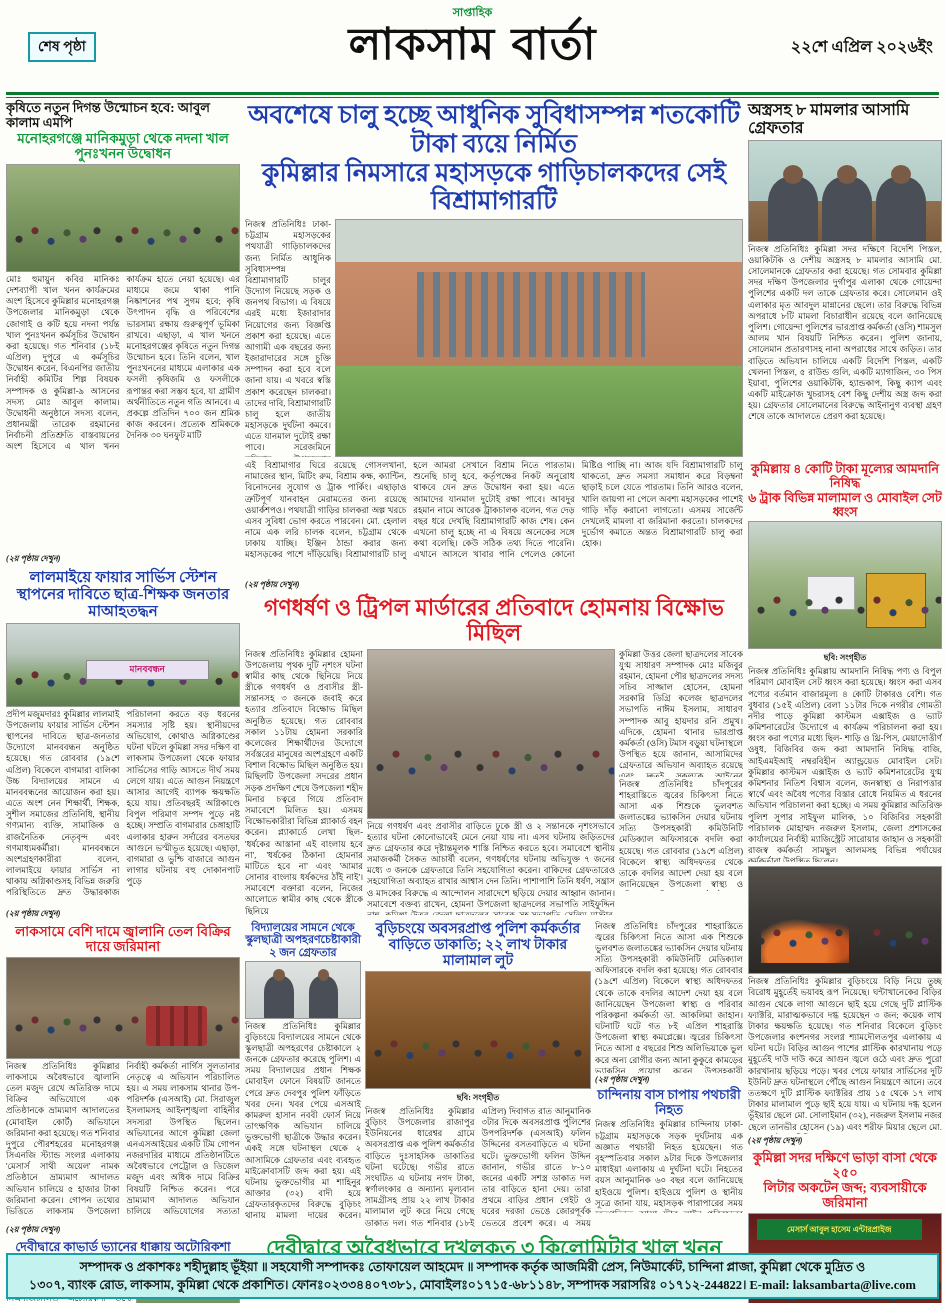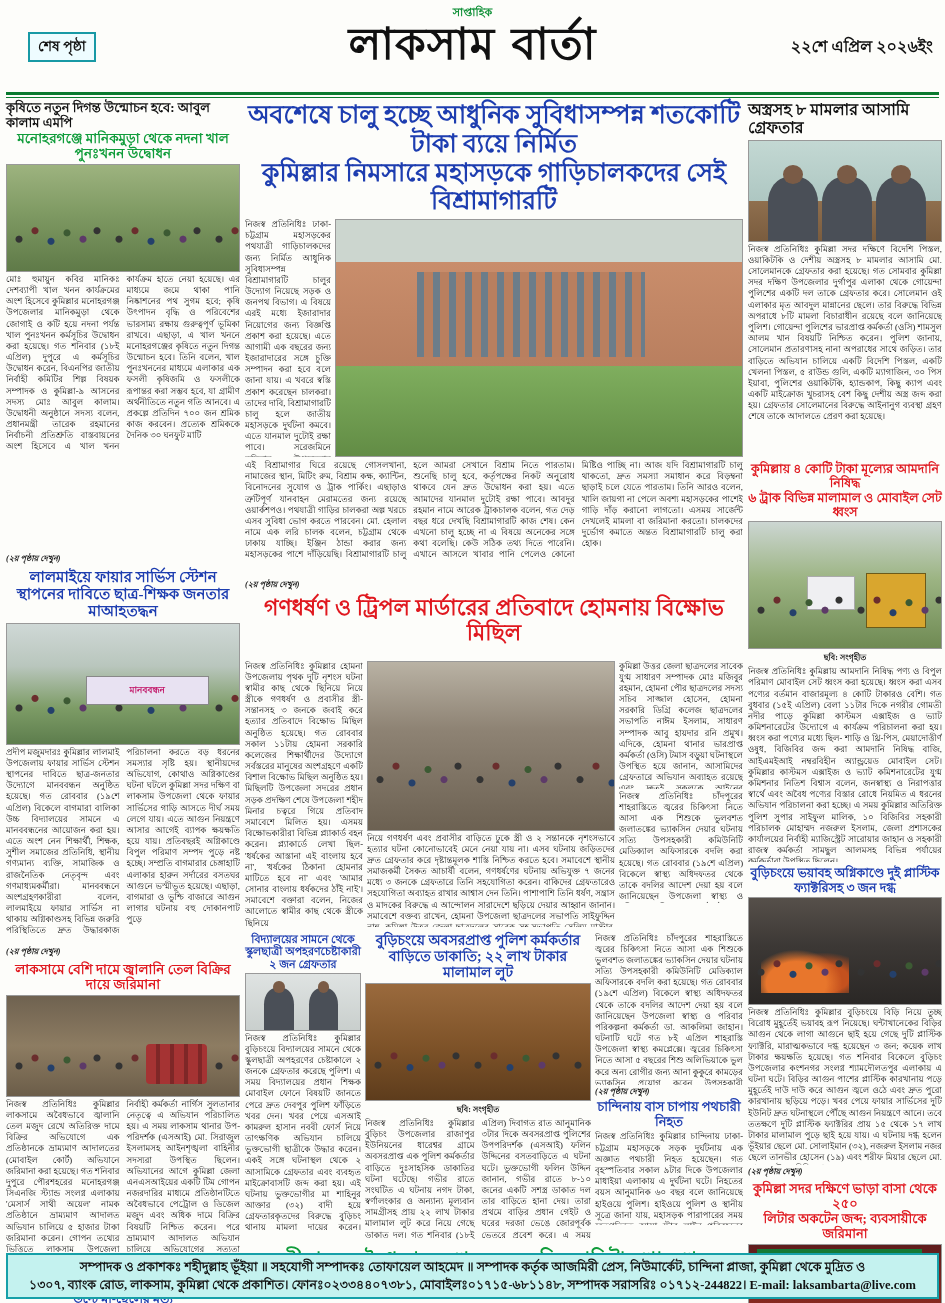--- a/index.html
+++ b/index.html
@@ -98,21 +98,21 @@
         <div class="h-green" style="font-size:13.5px">মনোহরগঞ্জে মানিকমুড়া থেকে নদনা খাল পুনঃখনন উদ্বোধন</div>
         <div class="photo ph-canal" style="height:108px;margin:2px 0">
             <div class="dots"></div>
           </div>
         <div class="body cols2" style="height:278px;overflow:hidden">মোঃ হুমায়ুন কবির মানিকঃ দেশব্যাপী খাল খনন কার্যক্রমের অংশ হিসেবে কুমিল্লার মনোহরগঞ্জ উপজেলার মানিকমুড়া থেকে জোগাই ও কটি হয়ে নদনা পর্যন্ত খাল পুনঃখনন কর্মসূচির উদ্বোধন করা হয়েছে। গত শনিবার (১৮ই এপ্রিল) দুপুরে এ কর্মসূচির উদ্বোধন করেন, বিএনপির জাতীয় নির্বাহী কমিটির শিল্প বিষয়ক সম্পাদক ও কুমিল্লা-৯ আসনের সদস্য মোঃ আবুল কালাম। উদ্বোধনী অনুষ্ঠানে সদস্য বলেন, প্রধানমন্ত্রী তারেক রহমানের নির্বাচনী প্রতিশ্রুতি বাস্তবায়নের অংশ হিসেবে এ খাল খনন কার্যক্রম হাতে নেয়া হয়েছে। এর মাধ্যমে জমে থাকা পানি নিষ্কাশনের পথ সুগম হবে; কৃষি উৎপাদন বৃদ্ধি ও পরিবেশের ভারসাম্য রক্ষায় গুরুত্বপূর্ণ ভূমিকা রাখবে। এছাড়া, এ খাল খননে মনোহরগঞ্জের কৃষিতে নতুন দিগন্ত উন্মোচন হবে। তিনি বলেন, খাল পুনঃখননের মাধ্যমে এলাকার এক ফসলী কৃষিজমি ও ফসলীকে রূপান্তর করা সম্ভব হবে, যা গ্রামীণ অর্থনীতিতে নতুন গতি আনবে। এ প্রকল্পে প্রতিদিন ৭০০ জন শ্রমিক কাজ করবেন। প্রত্যেক শ্রমিককে দৈনিক ৩০ ঘনফুট মাটি</div>
         <div class="cont">(২য় পৃষ্ঠায় দেখুন)</div>
       </div>
 
       <div class="art">
         <div class="h-blue" style="font-size:15px">লালমাইয়ে ফায়ার সার্ভিস স্টেশন স্থাপনের দাবিতে ছাত্র-শিক্ষক জনতার মাআহতদ্ধন</div>
-        <div class="photo ph-chain" style="height:122px;margin:2px 0">
+        <div class="photo ph-chain" style="height:84px;margin:2px 0">
           <div class="dots"></div>
           <div class="banner">মানববন্ধন</div>
         </div>
         <div class="body cols2" style="height:198px;overflow:hidden">প্রদীপ মজুমদারঃ কুমিল্লার লালমাই উপজেলায় ফায়ার সার্ভিস স্টেশন স্থাপনের দাবিতে ছাত্র-জনতার উদ্যোগে মানববন্ধন অনুষ্ঠিত হয়েছে। গত রোববার (১৯শে এপ্রিল) বিকেলে বাগমারা বালিকা উচ্চ বিদ্যালয়ের সামনে এ মানববন্ধনের আয়োজন করা হয়। এতে অংশ নেন শিক্ষার্থী, শিক্ষক, সুশীল সমাজের প্রতিনিধি, স্থানীয় গণ্যমান্য ব্যক্তি, সামাজিক ও রাজনৈতিক নেতৃবৃন্দ এবং গণমাধ্যমকর্মীরা। মানববন্ধনে অংশগ্রহণকারীরা বলেন, লালমাইয়ে ফায়ার সার্ভিস না থাকায় অগ্নিকাণ্ডসহ বিভিন্ন জরুরি পরিস্থিতিতে দ্রুত উদ্ধারকাজ পরিচালনা করতে বড় ধরনের সমস্যার সৃষ্টি হয়। স্থানীয়দের অভিযোগ, কোথাও অগ্নিকাণ্ডের ঘটনা ঘটলে কুমিল্লা সদর দক্ষিণ বা লাকসাম উপজেলা থেকে ফায়ার সার্ভিসের গাড়ি আসতে দীর্ঘ সময় লেগে যায়। এতে আগুন নিয়ন্ত্রণে আসার আগেই ব্যাপক ক্ষয়ক্ষতি হয়ে যায়। প্রতিবছরই অগ্নিকাণ্ডে বিপুল পরিমাণ সম্পদ পুড়ে নষ্ট হচ্ছে। সম্প্রতি বাগমারার চেঙ্গাহাটি এলাকার হারুন সর্দারের বসতঘর আগুনে ভস্মীভূত হয়েছে। এছাড়া, বাগমারা ও ভুশ্চি বাজারে আগুন লাগার ঘটনায় বহু দোকানপাট পুড়ে</div>
         <div class="cont">(২য় পৃষ্ঠায় দেখুন)</div>
       </div>
 
       <div class="art">
         <div class="h-red" style="font-size:13.5px">লাকসামে বেশি দামে জ্বালানি তেল বিক্রির দায়ে জরিমানা</div>
         <div class="photo ph-fuel" style="height:102px;margin:2px 0">
@@ -146,21 +146,21 @@
           <div class="photo ph-build" style="flex:1;height:238px">
               <div class="build-win"></div>
             </div>
         </div>
         <div class="body cols3" style="height:118px;overflow:hidden;margin-top:3px">এই বিশ্রামাগার ঘিরে রয়েছে গোসলখানা, নামাজের স্থান, মিটিং রুম, বিশ্রাম কক্ষ, ক্যান্টিন, বিনোদনের সুযোগ ও ট্রাক পার্কিং। এছাড়াও ত্রুটিপূর্ণ যানবাহন মেরামতের জন্য রয়েছে ওয়ার্কশপও। পথযাত্রী গাড়ির চালকরা অল্প খরচে এসব সুবিধা ভোগ করতে পারবেন। মো. হেলাল নামে এক লরি চালক বলেন, চট্টগ্রাম থেকে ঢাকায় যাচ্ছি। ইঞ্জিন ঠান্ডা করার জন্য মহাসড়কের পাশে দাঁড়িয়েছি। বিশ্রামাগারটি চালু হলে আমরা সেখানে বিশ্রাম নিতে পারতাম। শুনেছি চালু হবে, কর্তৃপক্ষের নিকট অনুরোধ থাকবে যেন দ্রুত উদ্বোধন করা হয়। এতে আমাদের যানমাল দুটোই রক্ষা পাবে। আবদুর রহমান নামে আরেক ট্রাকচালক বলেন, গত দেড় বছর ধরে দেখছি বিশ্রামাগারটি কাজ শেষ। কেন এখনো চালু হচ্ছে না এ বিষয়ে অনেকের সঙ্গে কথা বলেছি। কেউ সঠিক তথ্য দিতে পারেনি। এখানে আসলে খাবার পানি পেলেও কোনো মিষ্টিও পাচ্ছি না। আজ যদি বিশ্রামাগারটি চালু থাকতো, দ্রুত সমস্যা সমাধান করে বিড়ম্বনা ছাড়াই চলে যেতে পারতাম। তিনি আরও বলেন, খালি জায়গা না পেলে অবশ্য মহাসড়কের পাশেই গাড়ি দাঁড় করানো লাগতো। এসময় সার্জেন্ট দেখলেই মামলা বা জরিমানা করতো। চালকদের দুর্ভোগ কমাতে অন্তত বিশ্রামাগারটি চালু করা হোক।</div>
         <div class="cont">(২য় পৃষ্ঠায় দেখুন)</div>
       </div>
 
       <div class="art">
         <div class="h-red" style="font-size:22px">গণধর্ষণ ও ট্রিপল মার্ডারের প্রতিবাদে হোমনায় বিক্ষোভ মিছিল</div>
-        <div class="row" style="margin-top:15px">
+        <div class="row" style="margin-top:3px">
           <div class="body" style="width:118px;flex:none;height:268px;overflow:hidden">নিজস্ব প্রতিনিধিঃ কুমিল্লার হোমনা উপজেলায় পৃথক দুটি নৃশংস ঘটনা স্বামীর কাছ থেকে ছিনিয়ে নিয়ে স্ত্রীকে গণধর্ষণ ও প্রবাসীর স্ত্রী-সন্তানসহ ৩ জনকে জবাই করে হত্যার প্রতিবাদে বিক্ষোভ মিছিল অনুষ্ঠিত হয়েছে। গত রোববার সকাল ১১টায় হোমনা সরকারি কলেজের শিক্ষার্থীদের উদ্যোগে সর্বস্তরের মানুষের অংশগ্রহণে একটি বিশাল বিক্ষোভ মিছিল অনুষ্ঠিত হয়। মিছিলটি উপজেলা সদরের প্রধান সড়ক প্রদক্ষিণ শেষে উপজেলা শহীদ মিনার চত্বরে গিয়ে প্রতিবাদ সমাবেশে মিলিত হয়। এসময় বিক্ষোভকারীরা বিভিন্ন প্ল্যাকার্ড বহন করেন। প্ল্যাকার্ডে লেখা ছিল- 'ধর্ষকের আস্তানা এই বাংলায় হবে না', 'ধর্ষকের ঠিকানা হোমনার মাটিতে হবে না' এবং 'আমার সোনার বাংলায় ধর্ষকদের ঠাঁই নাই'। সমাবেশে বক্তারা বলেন, নিজের আলোতে স্বামীর কাছ থেকে স্ত্রীকে ছিনিয়ে</div>
           <div style="width:248px;flex:none">
             <div class="photo ph-crowd" style="height:170px">
                 <div class="dots"></div>
               </div>
             <div class="body" style="height:94px;overflow:hidden;margin-top:2px">নিয়ে গণধর্ষণ এবং প্রবাসীর বাড়িতে ঢুকে স্ত্রী ও ২ সন্তানকে নৃশংসভাবে হত্যার ঘটনা কোনোভাবেই মেনে নেয়া যায় না। এসব ঘটনায় জড়িতদের দ্রুত গ্রেফতার করে দৃষ্টান্তমূলক শাস্তি নিশ্চিত করতে হবে। সমাবেশে স্থানীয় সমাজকর্মী সৈকত আচার্ষী বলেন, গণধর্ষণের ঘটনায় অভিযুক্ত ৭ জনের মধ্যে ৩ জনকে গ্রেফতারে তিনি সহযোগিতা করেন। বাকিদের গ্রেফতারেও সহযোগিতা অব্যাহত রাখার আশ্বাস দেন তিনি। পাশাপাশি তিনি ধর্ষণ, সন্ত্রাস ও মাদকের বিরুদ্ধে এ আন্দোলন সারাদেশে ছড়িয়ে দেয়ার আহ্বান জানান। সমাবেশে বক্তব্য রাখেন, হোমনা উপজেলা ছাত্রদলের সভাপতি সাইফুদ্দিন নান্নু, কুমিল্লা উত্তর জেলা ছাত্রদলের সাবেক সহ.সভাপতি সেলিম মাস্টার, পৌর ছাত্রদলের আহ্বায়ক জাহিদুল ইসলাম অপু,</div>
           </div>
           <div style="flex:1">
             <div class="body" style="height:128px;overflow:hidden">কুমিল্লা উত্তর জেলা ছাত্রদলের সাবেক যুগ্ম সাধারণ সম্পাদক মোঃ মজিবুর রহমান, হোমনা পৌর ছাত্রদলের সদস্য সচিব সাজ্জাল হোসেন, হোমনা সরকারি ডিগ্রি কলেজ ছাত্রদলের সভাপতি নাঈম ইসলাম, সাধারণ সম্পাদক আবু হায়দার রনি প্রমুখ। এদিকে, হোমনা থানার ভারপ্রাপ্ত কর্মকর্তা (ওসি) টমাস বড়ুয়া ঘটনাস্থলে উপস্থিত হয়ে জানান, আসামিদের গ্রেফতারে অভিযান অব্যাহত রয়েছে এবং দ্রুতই সকলকে আইনের আওতায় আনা হবে। এসময় তিনি সবার সহযোগিতা কামনা করেন।</div>
             <div class="body" style="height:112px;overflow:hidden;margin-top:2px">নিজস্ব প্রতিনিধিঃ চাঁদপুরের শাহরাস্তিতে জ্বরের চিকিৎসা নিতে আসা এক শিশুকে ভুলবশত জলাতঙ্কের ভ্যাকসিন দেয়ার ঘটনায় সত্যি উপসহকারী কমিউনিটি মেডিক্যাল অফিসারকে বদলি করা হয়েছে। গত রোববার (১৯শে এপ্রিল) বিকেলে স্বাস্থ্য অধিদফতর থেকে তাকে বদলির আদেশ দেয়া হয় বলে জানিয়েছেন উপজেলা স্বাস্থ্য ও পরিবার পরিকল্পনা কর্মকর্তা ডা. আকলিমা জাহান। ঘটনাটি ঘটে গত ৮ই এপ্রিল শাহরাস্তি উপজেলা স্বাস্থ্য কমপ্লেক্সে। জ্বরের চিকিৎসা নিতে আসা ৫ বছরের শিশু অলিভিয়াকে ভুল করে অন্য রোগীর জন্য আনা কুকুরে কামড়ের ভ্যাকসিন প্রয়োগ করেন উপসহকারী কমিউনিটি মেডিক্যাল অফিসার আবু ইউসুফ। এ ঘটনার পর চিকিৎসক আবু ইউসুফের সঙ্গে রোগীর স্বজনদের বাকবিতণ্ডা হয়। পরে স্বজনরা শাহরাস্তি প্রেস ক্লাবে গিয়ে তার বিরুদ্ধে অভিযোগ জানান এবং দুঃখজনক শাস্তির দাবি করেন। বিষয়টি স্বাস্থ্য অধিদপ্তরের নজরে এলে ১৫ই এপ্রিল তাকে চট্টগ্রামের সন্দ্বীপ উপজেলায় বদলি করা হয়। এ বিষয়ে জানতে চাইলে উপজেলা স্বাস্থ্য ও পরিবার পরিকল্পনা কর্মকর্তা ডা. আকলিমা</div>
@@ -216,21 +216,20 @@
         <div class="photo ph-truck" style="height:128px;margin:2px 0">
           <div class="tent"></div>
           <div class="truckbody"></div>
           <div class="dots"></div>
         </div>
         <div class="cap">ছবি: সংগৃহীত</div>
         <div class="body" style="height:196px;overflow:hidden">নিজস্ব প্রতিনিধিঃ কুমিল্লায় আমদানি নিষিদ্ধ পণ্য ও বিপুল পরিমাণ মোবাইল সেট ধ্বংস করা হয়েছে। ধ্বংস করা এসব পণ্যের বর্তমান বাজারমূল্য ৪ কোটি টাকারও বেশি। গত বুধবার (১৫ই এপ্রিল) বেলা ১১টার দিকে নগরীর গোমতী নদীর পাড়ে কুমিল্লা কাস্টমস এক্সাইজ ও ভ্যাট কমিশনারেটের উদ্যোগে এ কার্যক্রম পরিচালনা করা হয়। ধ্বংস করা পণ্যের মধ্যে ছিল- শাড়ি ও থ্রি-পিস, মেয়াদোত্তীর্ণ ওষুধ, বিজিবির জব্দ করা আমদানি নিষিদ্ধ বাজি, আইএমইআই নম্বরবিহীন অ্যান্ড্রয়েড মোবাইল সেট। কুমিল্লার কাস্টমস এক্সাইজ ও ভ্যাট কমিশনারেটের যুগ্ম কমিশনার নিতিশ বিশ্বাস বলেন, জনস্বাস্থ্য ও নিরাপত্তার স্বার্থে এবং অবৈধ পণ্যের বিস্তার রোধে নিয়মিত এ ধরনের অভিযান পরিচালনা করা হচ্ছে। এ সময় কুমিল্লার অতিরিক্ত পুলিশ সুপার সাইফুল মালিক, ১০ বিজিবির সহকারী পরিচালক মোহাম্মদ নজরুল ইসলাম, জেলা প্রশাসকের কার্যালয়ের নির্বাহী ম্যাজিস্ট্রেট সারোয়ার জাহান ও সহকারী রাজস্ব কর্মকর্তা সামছুল আলমসহ বিভিন্ন পর্যায়ের কর্মকর্তারা উপস্থিত ছিলেন।</div>
       </div>
 
       <div class="art">
-        <div class="h-blue" style="font-size:12.5px">বুড়িচংয়ে ভয়াবহ অগ্নিকাণ্ডে দুই প্লাস্টিক ফ্যাক্টরিসহ ৩ জন দগ্ধ</div>
         <div class="photo ph-fire" style="height:108px;margin:2px 0">
           <div class="flame"></div>
           <div class="dots"></div>
         </div>
         <div class="body" style="height:158px;overflow:hidden">নিজস্ব প্রতিনিধিঃ কুমিল্লার বুড়িচংয়ে বিড়ি নিয়ে তুচ্ছ বিরোধ মুহূর্তেই ভয়াবহ রূপ নিয়েছে। ঘন্টাখানেকের বিড়ির আগুন থেকে লাগা আগুনে ছাই হয়ে গেছে দুটি প্লাস্টিক ফ্যাক্টরি, মারাত্মকভাবে দগ্ধ হয়েছেন ৩ জন; কয়েক লাখ টাকার ক্ষয়ক্ষতি হয়েছে। গত শনিবার বিকেলে বুড়িচং উপজেলার কংশনগর সংলগ্ন শ্যামদৌলতপুর এলাকায় এ ঘটনা ঘটে। বিড়ির আগুন পাশের প্লাস্টিক কারখানায় পড়ে মুহূর্তেই দাউ দাউ করে আগুন জ্বলে ওঠে এবং দ্রুত পুরো কারখানায় ছড়িয়ে পড়ে। খবর পেয়ে ফায়ার সার্ভিসের দুটি ইউনিট দ্রুত ঘটনাস্থলে পৌঁছে আগুন নিয়ন্ত্রণে আনে। তবে ততক্ষণে দুটি প্লাস্টিক ফ্যাক্টরির প্রায় ১৫ থেকে ১৭ লাখ টাকার মালামাল পুড়ে ছাই হয়ে যায়। এ ঘটনায় দগ্ধ হলেন ভূঁইয়ার ছেলে মো. সোলাইমান (৩২), নজরুল ইসলাম নজর ছেলে তানভীর হোসেন (১৯) এবং শরীফ মিয়ার ছেলে মো. কাজল। উন্নত চিকিৎসার</div>
         <div class="cont">(২য় পৃষ্ঠায় দেখুন)</div>
       </div>
 
       <div class="art">
         <div class="h-red" style="font-size:13px">কুমিল্লা সদর দক্ষিণে ভাড়া বাসা থেকে ২৫০</div>

